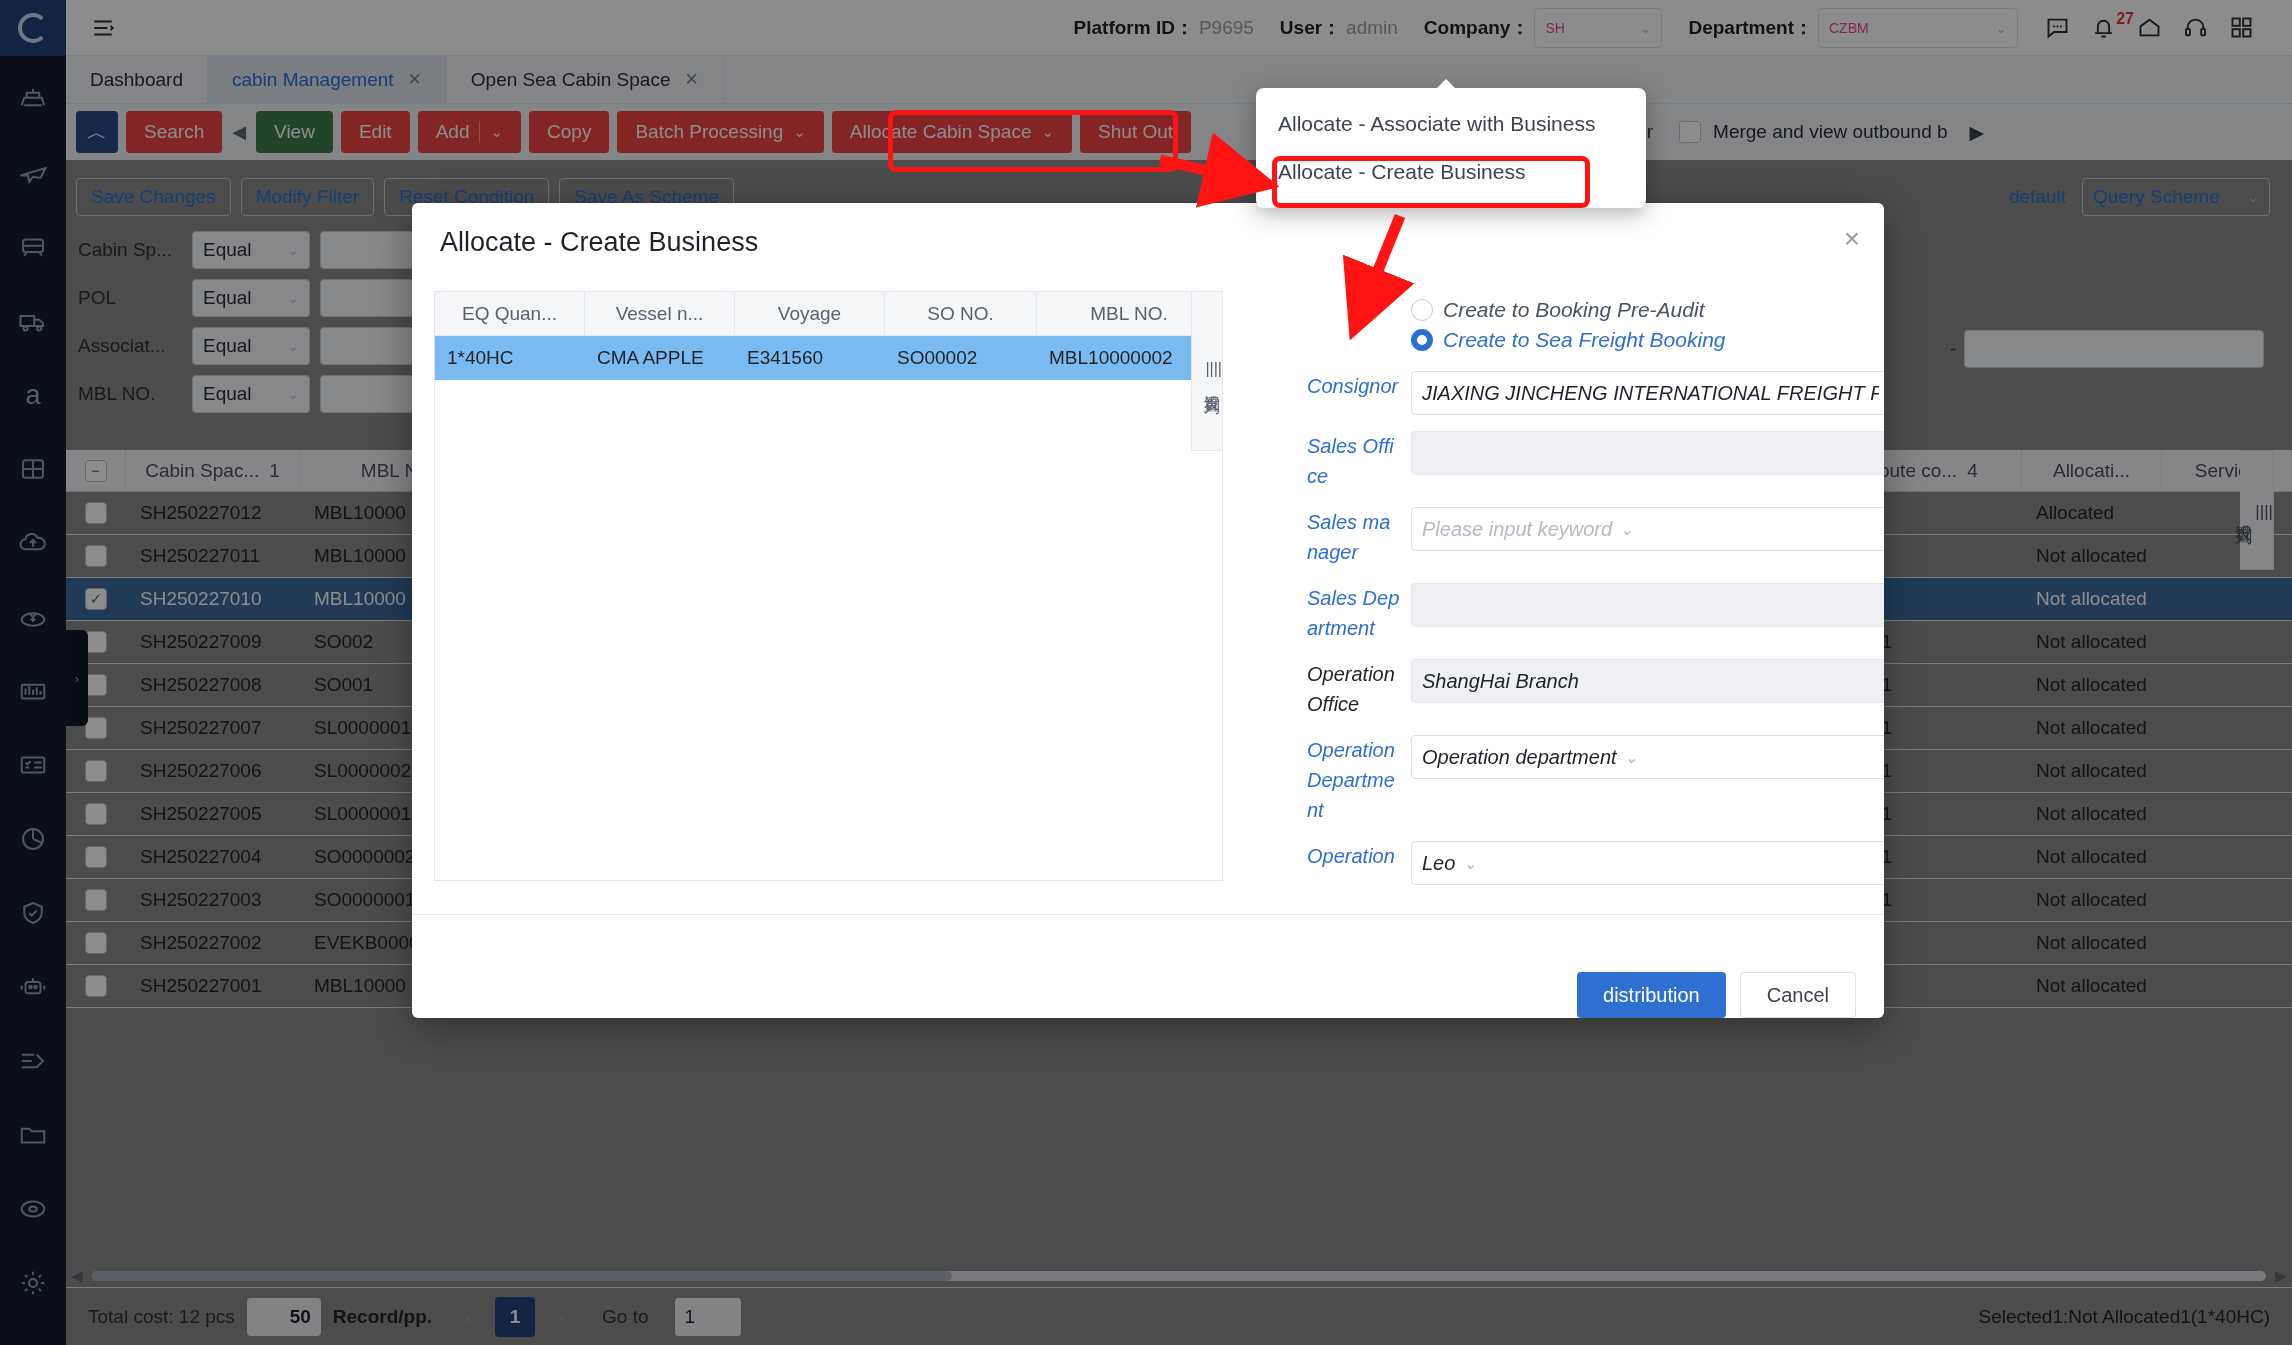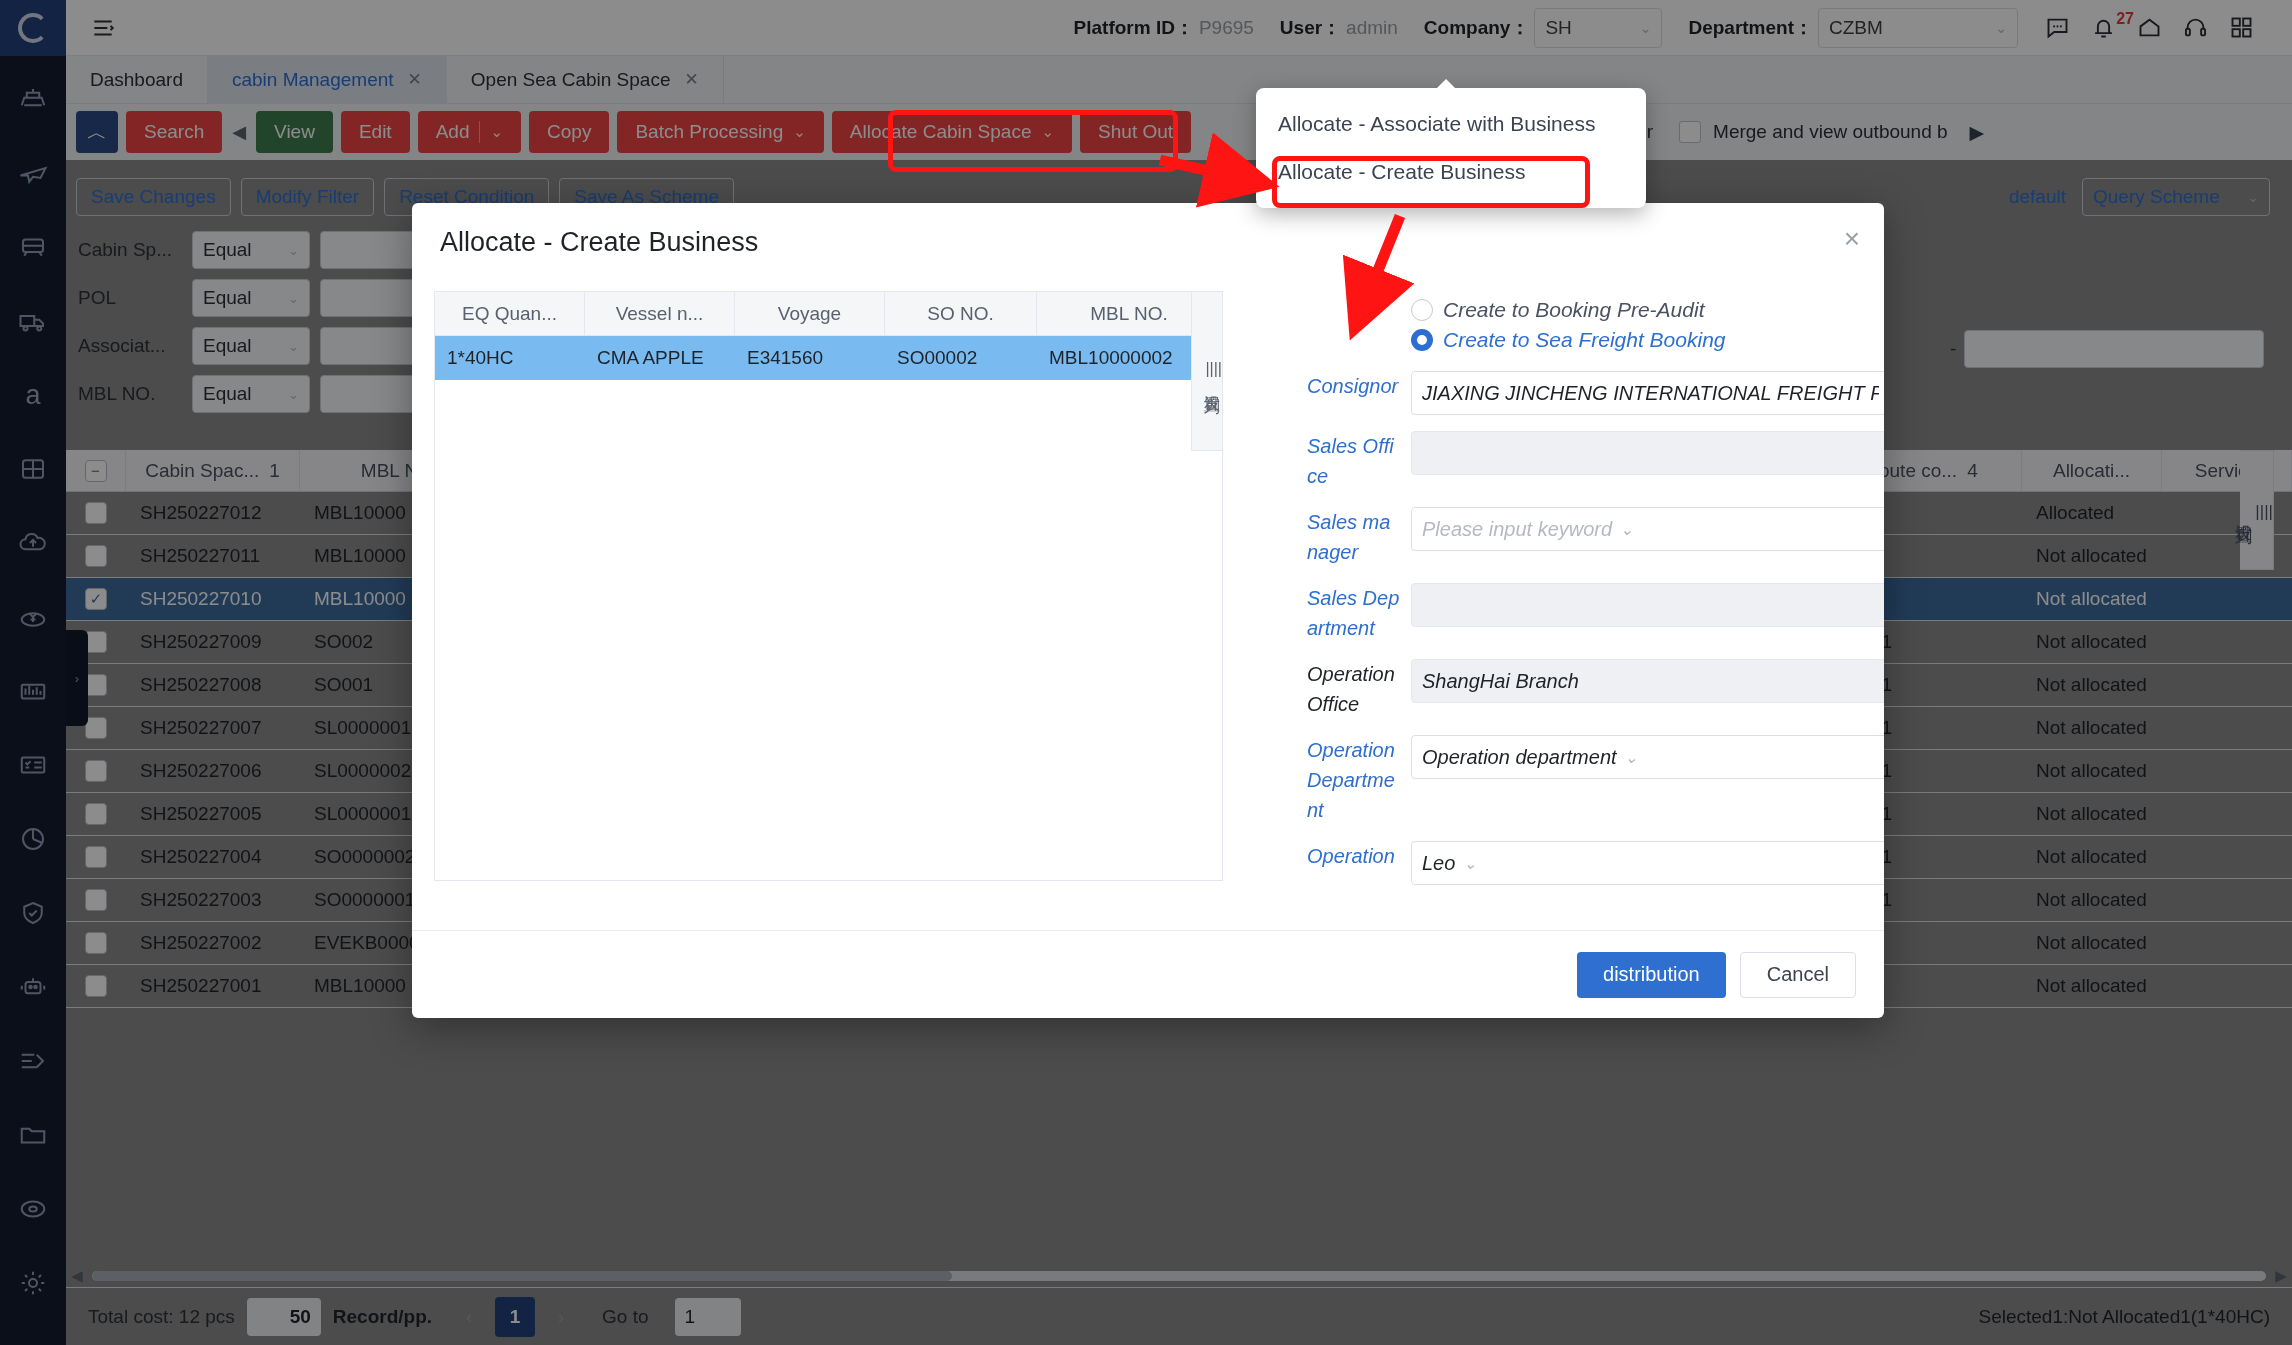--- a/index.html
+++ b/index.html
@@ -50,21 +50,21 @@
   .hamburger { margin-left: 22px; width: 30px; height: 30px; color: #303133; font-size: 25px;
                display:flex; align-items:center; justify-content:center; cursor: pointer; }
   .header-right { margin-left: auto; display: flex; align-items: center; gap: 0; padding-right: 18px; }
   .hdr-label { font-size: 19px; color: #1f2329; font-weight: 600; margin-right: 5px; }
   .hdr-val { font-size: 19px; color: #9aa0a6; margin-right: 26px; }
   .hdr-select {
     width: 128px; height: 40px; border: 1px solid #dcdfe6; border-radius: 4px;
     display: flex; align-items: center; padding: 0 10px; margin-right: 26px; background:#fff;
     cursor: pointer;
   }
-  .hdr-select span:first-child { font-size: 19px; color: #404040; }
+  .hdr-select span:first-child { font-size: 14px; color: #ec4899; }
   .caret { margin-left: auto; color: #b6bbc4; font-size: 14px; }
   .hdr-ico { width: 46px; height: 40px; display: flex; align-items: center; justify-content: flex-start;
              color: #2b2f36; position: relative; cursor: pointer; }
   .hdr-ico svg { width: 27px; height: 27px; fill: none; stroke: #2b2f36; stroke-width: 1.7; }
   .badge { position: absolute; top: 2px; right: 2px; color: #e23c3c; font-size: 16px; font-weight: 600; }
 
   
   .tabbar {
     position: absolute; left: 66px; top: 56px; right: 0; height: 48px;
     background: #f0f2f5; display: flex; align-items: stretch; border-bottom: 1px solid #dfe3e8;
@@ -231,21 +231,21 @@
     display: flex; align-items: center; padding: 0 10px; font-size: 20px; color: #1f2329;
   }
   .frm-fld.ro { background: #eef0f3; border-color: #e4e7ed; }
   .frm-fld .val { overflow: hidden; white-space: nowrap; text-overflow: clip; }
   .frm-fld .ph { color: #b4b9c2; }
   .frm-fld .sp { margin-left: auto; }
   .frm-fld .dd { color: #b4b9c2; font-size: 16px; margin-left: 8px; }
   .copy-ico { margin-left: 12px; color: #6b7280; font-size: 20px; line-height: 1; }
   .frm-outer { display: flex; align-items: flex-start; }
 
-  .modal-ft { height: 88px; border-top: 1px solid #e9ebef; display: flex; align-items: center;
+  .modal-ft { height: 104px; border-top: 1px solid #e9ebef; display: flex; align-items: flex-end;
               justify-content: flex-end; gap: 14px; padding-right: 28px; padding-left: 23px; }
   .mbtn { height: 46px; padding: 0 26px; border-radius: 4px; font-size: 20px; font-family: inherit; cursor: pointer; }
   .mbtn.primary { background: #2f6fd0; color: #fff; border: none; }
   .mbtn.ghost { background: #fff; color: #3d4350; border: 1px solid #dcdfe6; }
 </style>
 </head>
 <body>
 
 <div id="root">
 

